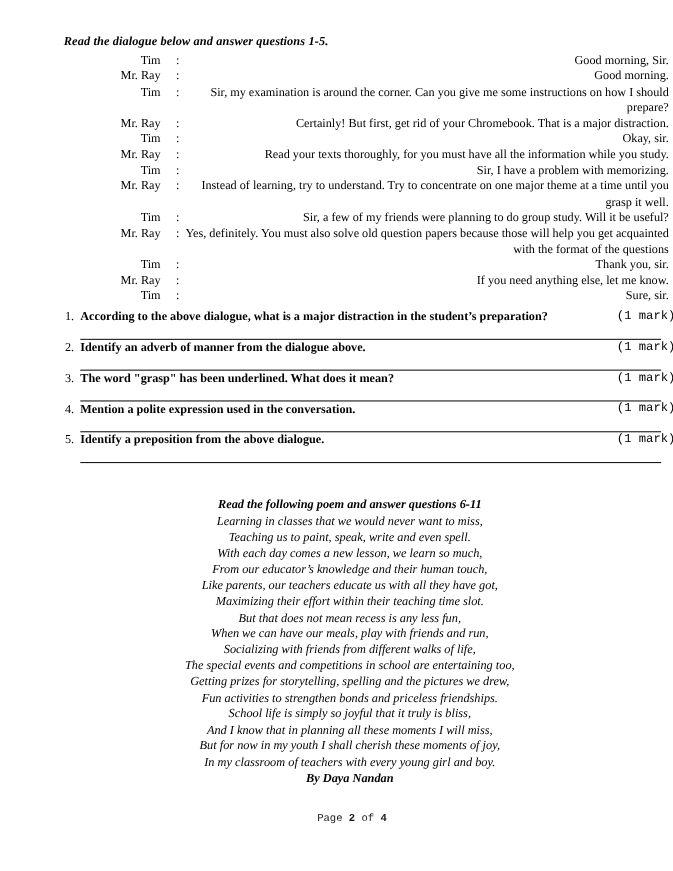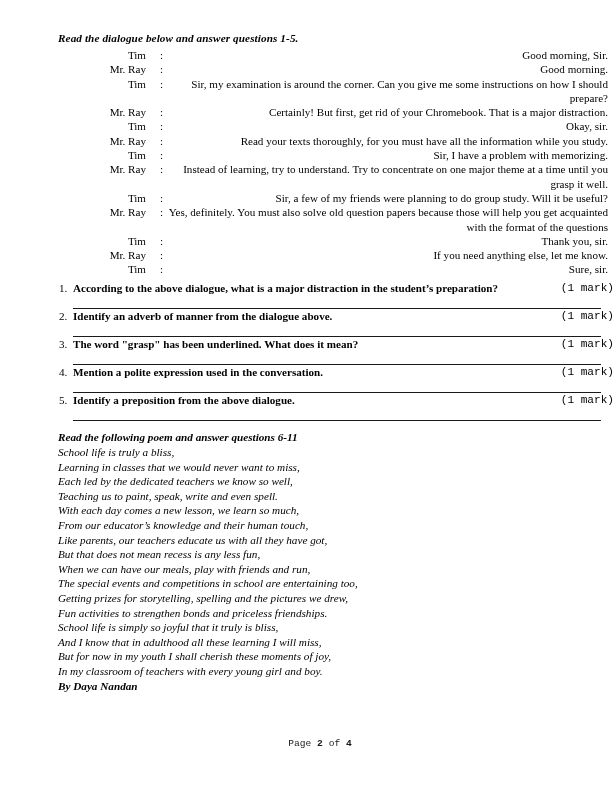--- a/index.html
+++ b/index.html
@@ -102,22 +102,23 @@
     height: 11px;
     border-bottom: 1px solid #1a1a1a;
     margin-left: 0px;
     margin-right: 13px;
   }
 
   
   .section-poem {
     position: absolute;
     left: 32px;
-    top: 430px;
+    top: 452px;
     width: 520px;
+    text-align: center;
   }
   .poem-heading {
     font-weight: bold;
     font-style: italic;
     font-size: 11.2px;
     line-height: 15px;
   }
   .poem-line {
     font-style: italic;
     font-size: 11.2px;
@@ -282,34 +283,34 @@
               <div class="rule-line"></div>
             </td>
           </tr>
         </tbody>
     </table>
   </div>
 
   <div class="section-poem">
     <div class="poem-heading">Read the following poem and answer questions 6-11</div>
     <div id="poem-body">
-        <div class="poem-line">School life is truly a bliss,</div>
         <div class="poem-line">Learning in classes that we would never want to miss,</div>
-        <div class="poem-line">Each led by the dedicated teachers we know so well,</div>
         <div class="poem-line">Teaching us to paint, speak, write and even spell.</div>
         <div class="poem-line">With each day comes a new lesson, we learn so much,</div>
         <div class="poem-line">From our educator’s knowledge and their human touch,</div>
         <div class="poem-line">Like parents, our teachers educate us with all they have got,</div>
+        <div class="poem-line">Maximizing their effort within their teaching time slot.</div>
         <div class="poem-line">But that does not mean recess is any less fun,</div>
         <div class="poem-line">When we can have our meals, play with friends and run,</div>
+        <div class="poem-line">Socializing with friends from different walks of life,</div>
         <div class="poem-line">The special events and competitions in school are entertaining too,</div>
         <div class="poem-line">Getting prizes for storytelling, spelling and the pictures we drew,</div>
         <div class="poem-line">Fun activities to strengthen bonds and priceless friendships.</div>
         <div class="poem-line">School life is simply so joyful that it truly is bliss,</div>
-        <div class="poem-line">And I know that in adulthood all these learning I will miss,</div>
+        <div class="poem-line">And I know that in planning all these moments I will miss,</div>
         <div class="poem-line">But for now in my youth I shall cherish these moments of joy,</div>
         <div class="poem-line">In my classroom of teachers with every young girl and boy.</div>
       </div>
     <div class="poem-author">By Daya Nandan</div>
   </div>
 
   <div class="footer">
     <span>Page </span><b>2</b><span> of </span><b>4</b>
   </div>
 

